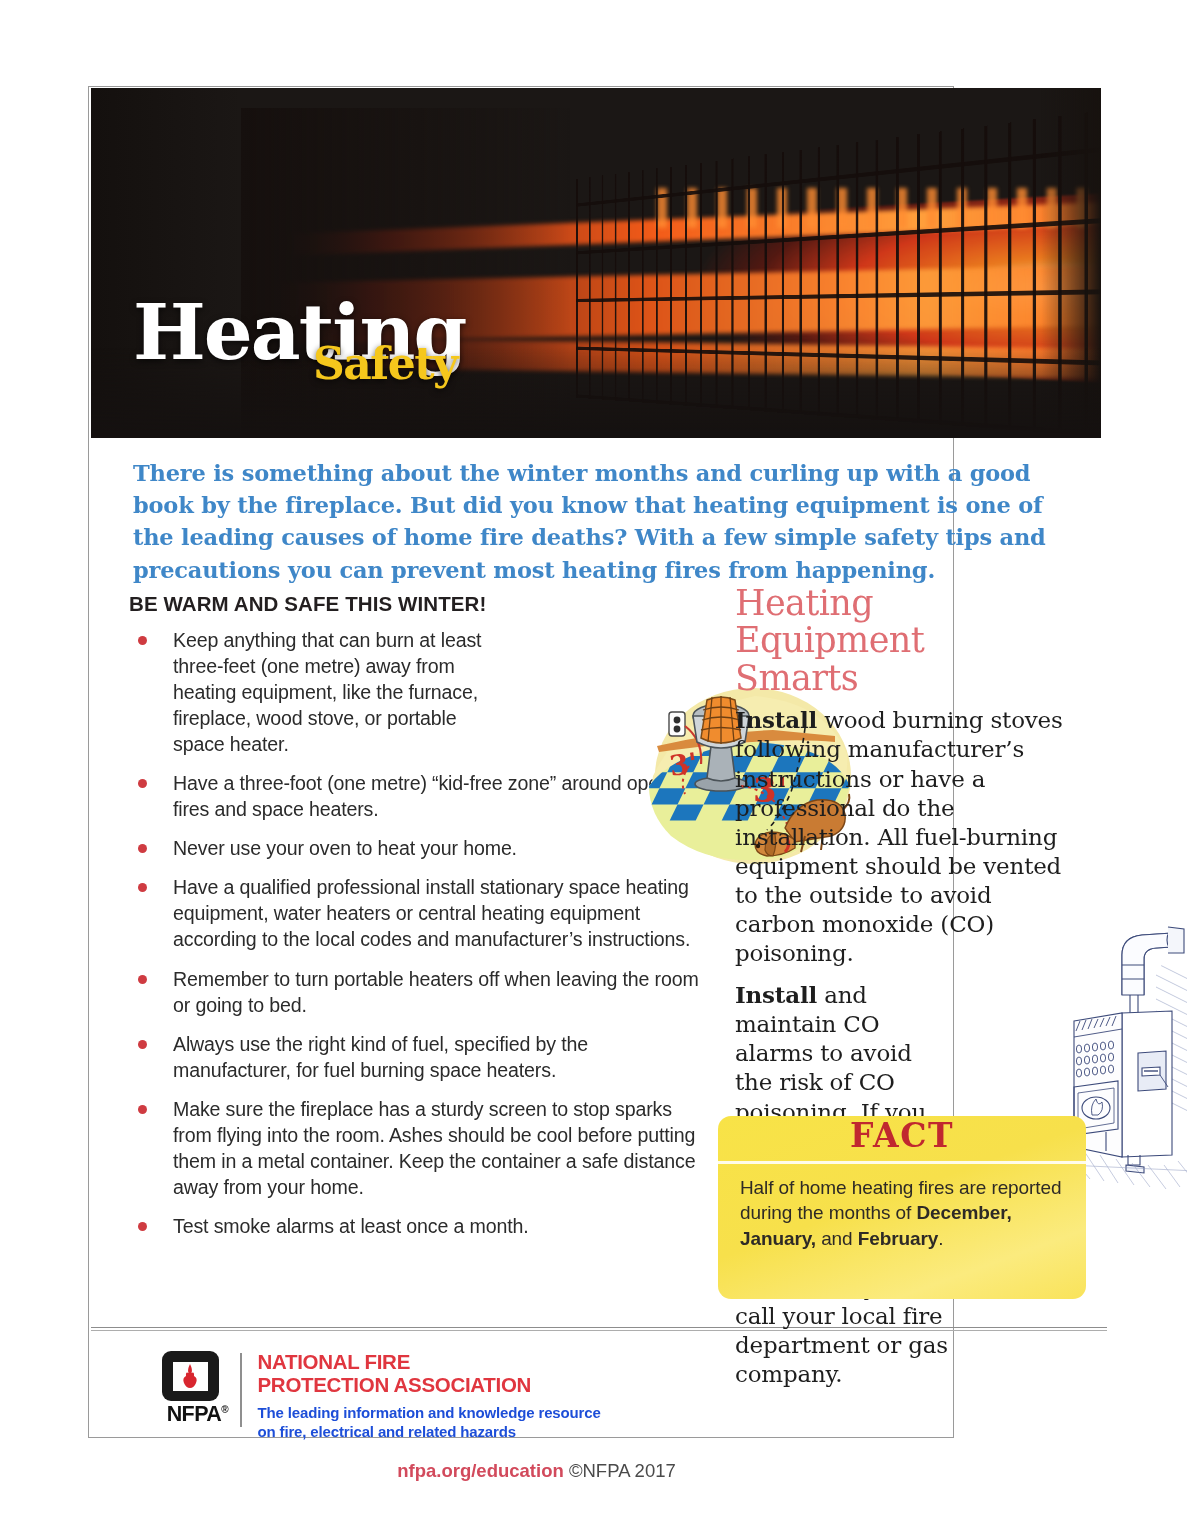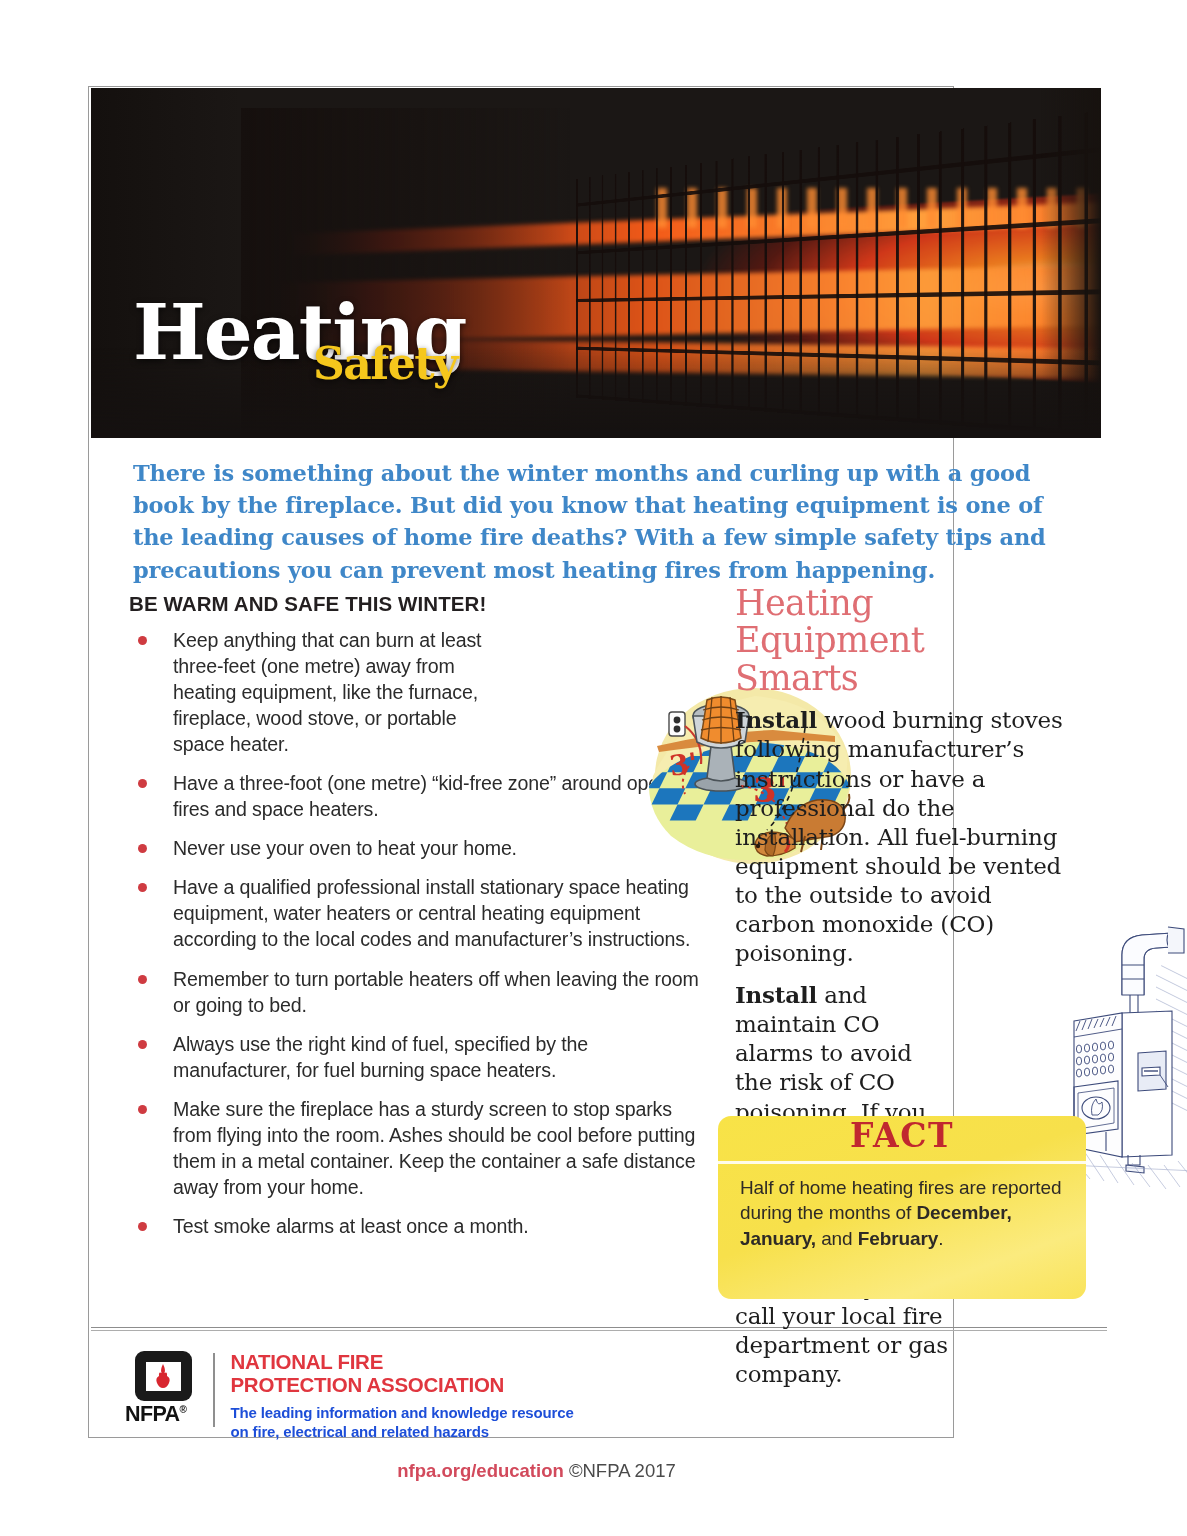--- a/index.html
+++ b/index.html
@@ -250,21 +250,21 @@
     border-top: 1.5px solid #8d8d8d;
     border-bottom: 1.5px solid #adadad;
   }
   #footer {
     position: absolute;
     left: 36px;
     top: 1264px;
     display: flex;
     align-items: flex-start;
   }
-  #nfpa-mark { width: 76px; text-align: left; }
+  #nfpa-mark { width: 76px; text-align: right; margin-left: 27px; }
   #nfpa-sq {
     width: 57px; height: 50px;
     margin: 0 auto;
     background: #1a1a1a;
     border-radius: 9px;
     display: flex; align-items: center; justify-content: center;
   }
   #nfpa-sq-inner {
     width: 35px; height: 29px;
     background: #ffffff;

